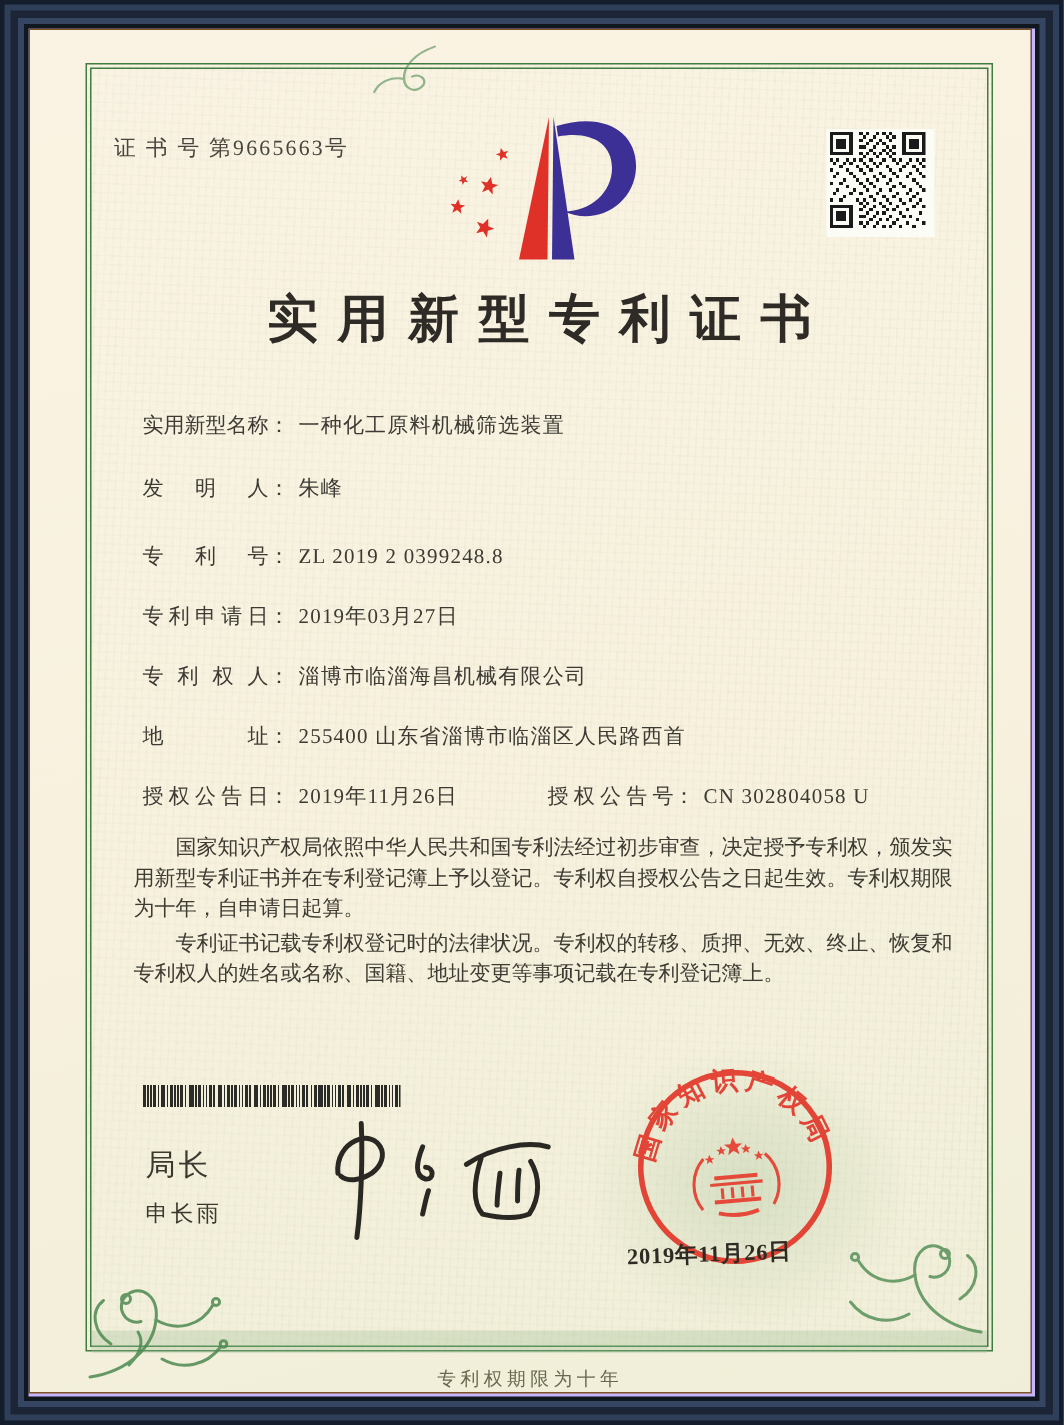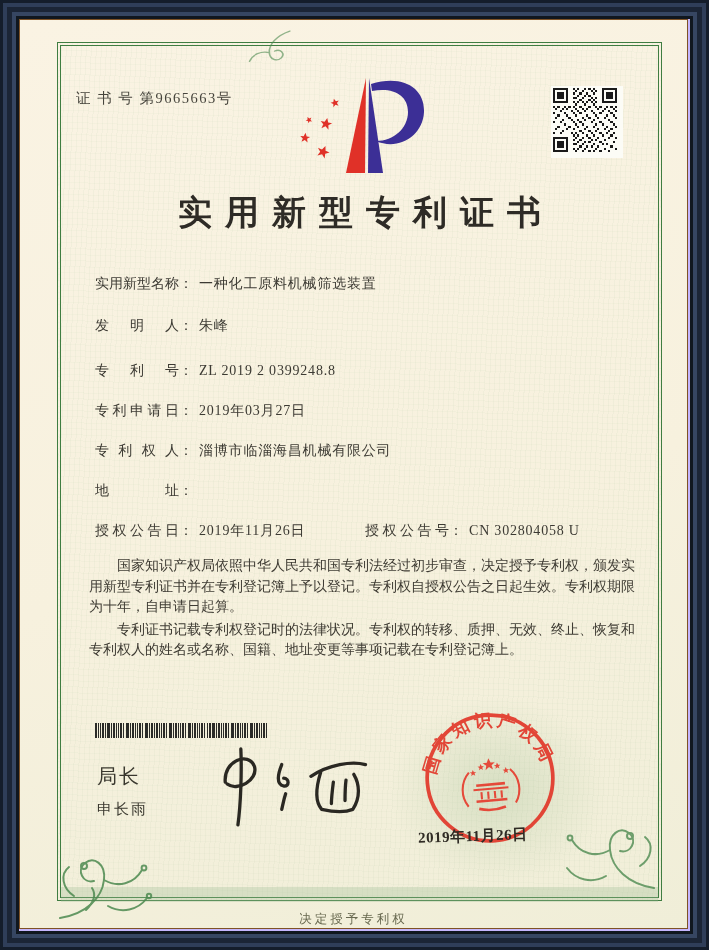--- a/index.html
+++ b/index.html
@@ -190,20 +190,21 @@
         <span class="val">2019年03月27日</span>
     </div>
     <div class="frow" style="top:422px">
       <span class="lbl">专利权人</span>
         <span class="colon">：</span>
         <span class="val">淄博市临淄海昌机械有限公司</span>
     </div>
     <div class="frow" style="top:462px">
       <span class="lbl">地址</span>
         <span class="colon">：</span>
+        <span class="val">255400 山东省淄博市临淄区人民路西首</span>
     </div>
     <div class="frow" style="top:502px">
       <span class="lbl">授权公告日</span>
         <span class="colon">：</span>
         <span class="val">2019年11月26日</span>
       <span class="pair2">
         <span class="lbl">授权公告号</span>
           <span class="colon">：</span>
           <span class="val">CN 302804058 U</span>
       </span>
@@ -275,21 +276,21 @@
               <path d="M-23,17 A 26 26 0 0 1 -20,-16"></path>
               <path d="M23,17 A 26 26 0 0 0 20,-16"></path>
               <path d="M-13,20 Q0,24 13,20" stroke-width="2.6"></path>
             </g>
           </g>
         </g>
       </svg>
     </div>
     <div class="seal-date">2019年11月26日</div>
 
-    <div class="back-note">决定授予专利权</div>
+    <div class="back-note">专利权期限为十年</div>
 
     <div class="flourish" style="left:30px;top:802px;width:104px;height:104px;">
       <svg viewBox="0 0 104 104" width="104" height="104">
         <g fill="none" stroke="#4d8a50" stroke-width="2" opacity="0.85" stroke-linecap="round">
           <path d="M10,96 C36,92 52,76 54,58 C56,42 44,34 35,41 C26,48 33,62 44,59"></path>
           <path d="M54,58 C68,66 84,62 92,48"></path>
           <path d="M24,74 C12,66 10,52 19,45"></path>
           <path d="M58,84 C72,92 88,88 97,76"></path>
           <path d="M36,88 C44,80 46,72 42,66"></path>
           <circle cx="34" cy="44" r="3"></circle>

